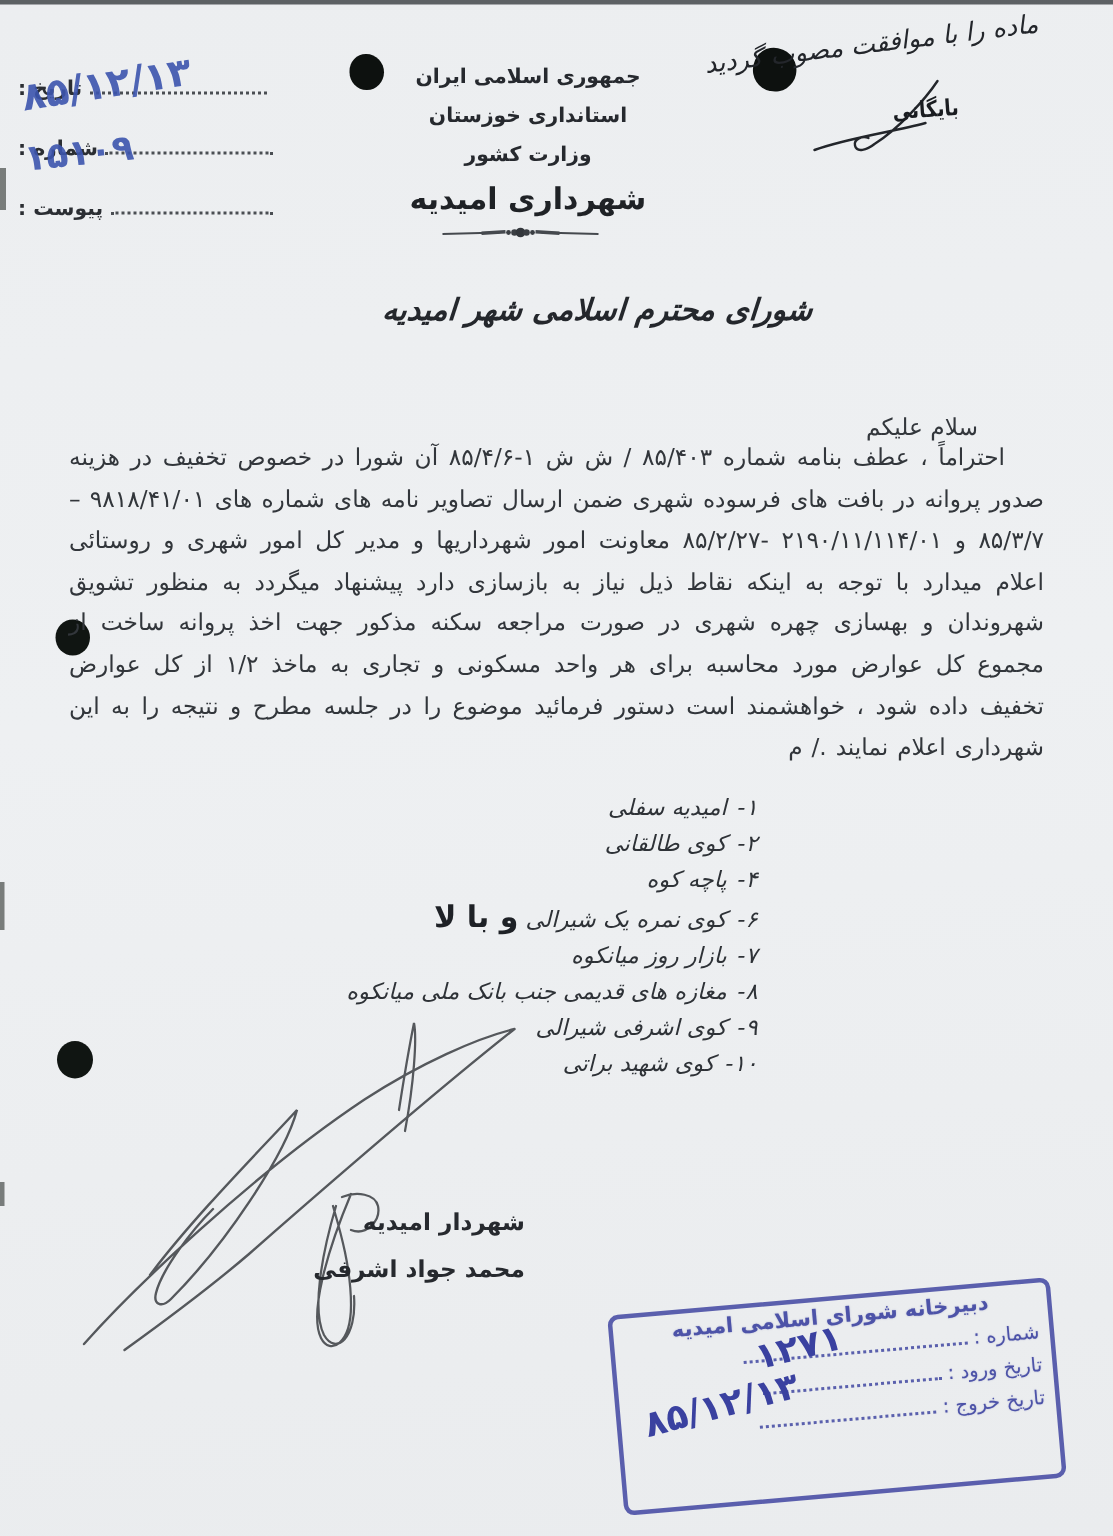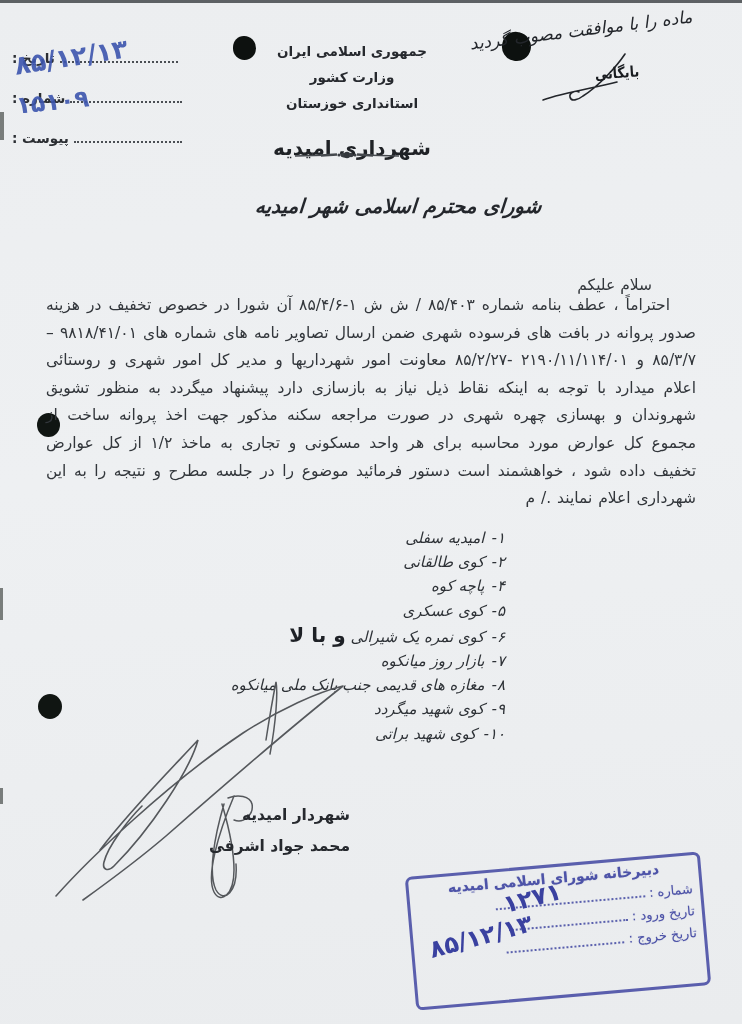--- a/index.html
+++ b/index.html
@@ -14,21 +14,21 @@
     color: #33373c;
     direction: rtl;
   }
   
   .edge-top { position:absolute; top:0; left:0; width:100%; height:3px; background:#2e3236; opacity:.75; }
   .edge-streak { position:absolute; left:0; background:#3a3f3c; opacity:.65; }
   .hole { position:absolute; background:#101512; border-radius:50%; }
   
   .lh-center { position:absolute; left:252px; top:38px; width:200px; text-align:center; }
   .lh-line { font-size:13.5px; font-weight:bold; color:#26292e; line-height:26px; }
-  .lh-org { font-size:20px; font-weight:bold; color:#1f2226; margin-top:20px; letter-spacing:0.5px; }
+  .lh-org { font-size:20px; font-weight:bold; color:#1f2226; margin-top:4px; letter-spacing:0.5px; }
   .lh-divider { position:absolute; left:293px; top:148px; width:108px; height:14px; }
   .lh-left { position:absolute; left:12px; top:48px; width:212px; direction:rtl; }
   .lh-row { position:relative; height:40px; text-align:left; }
   .lh-label { font-size:13.5px; font-weight:bold; color:#2b2e33; }
   .dotline { display:inline-block; border-bottom:2px dotted #4a4e53; height:12px; vertical-align:baseline; }
   .hw-blue { position:absolute; color:#3c55ae; font-size:25px; font-weight:bold; white-space:nowrap; opacity:.9; }
   
   .note { position:absolute; right:16px; top:20px; width:290px; transform:rotate(-7deg);
           font-size:17px; font-style:italic; color:#23262b; text-align:center; letter-spacing:1px; }
   .archive-word { position:absolute; right:99px; top:64px; font-size:15px; font-weight:900;
@@ -77,22 +77,22 @@
   <div class="hole" style="left:38px;top:694px;width:24px;height:25px;"></div>
 
   <div class="note">ماده را با موافقت مصوب گردید</div>
   <svg class="note-squiggle" viewBox="0 0 110 60">
     <path d="M88,6 C80,18 62,38 46,48 M46,48 C41,52 34,54 33,49 C32,45 38,42 42,44 M6,52 C28,44 58,40 80,34" fill="none" stroke="#23262b" stroke-width="1.6" stroke-linecap="round"></path>
   </svg>
   <div class="archive-word">بایگانی</div>
 
   <div class="lh-center">
     <div class="lh-line">جمهوری اسلامی ایران</div>
+    <div class="lh-line">استانداری خوزستان</div>
     <div class="lh-line">وزارت کشور</div>
-    <div class="lh-line">استانداری خوزستان</div>
     <div class="lh-org">شهرداری امیدیه</div>
   </div>
   <svg class="lh-divider" viewBox="0 0 108 14">
     <path d="M2,8 L40,7 M68,7 L106,8" stroke="#45494e" stroke-width="1.4"></path>
     <path d="M28,7.5 L44,6.5 M64,6.5 L80,7.5" stroke="#45494e" stroke-width="2.4"></path>
     <circle cx="46" cy="7" r="1.6" fill="#3a3e43"></circle>
       <circle cx="50" cy="7" r="2.2" fill="#3a3e43"></circle>
     <circle cx="54" cy="7" r="3.2" fill="#33373c"></circle>
     <circle cx="58" cy="7" r="2.2" fill="#3a3e43"></circle>
       <circle cx="62" cy="7" r="1.6" fill="#3a3e43"></circle>
@@ -118,25 +118,24 @@
   <div class="title">شورای محترم اسلامی شهر امیدیه</div>
 
   <div class="salutation">سلام علیکم</div>
 
   <p class="body-par" dir="rtl">احتراماً ، عطف بنامه شماره ۸۵/۴۰۳ / ش ش ۱-۸۵/۴/۶ آن شورا در خصوص تخفیف در هزینه صدور پروانه در بافت های فرسوده شهری ضمن ارسال تصاویر نامه های شماره های ۹۸۱۸/۴۱/۰۱ – ۸۵/۳/۷ و ۲۱۹۰/۱۱/۱۱۴/۰۱ -۸۵/۲/۲۷ معاونت امور شهرداریها و مدیر کل امور شهری و روستائی اعلام میدارد با توجه به اینکه نقاط ذیل نیاز به بازسازی دارد پیشنهاد میگردد به منظور تشویق شهروندان و بهسازی چهره شهری در صورت مراجعه سکنه مذکور جهت اخذ پروانه ساخت از مجموع کل عوارض مورد محاسبه برای هر واحد مسکونی و تجاری به ماخذ ۱/۲ از کل عوارض تخفیف داده شود ، خواهشمند است دستور فرمائید موضوع را در جلسه مطرح و نتیجه را به این شهرداری اعلام نمایند ./ م</p>
 
   <div class="list" dir="rtl">
     <div class="li"><span class="num">۱-</span><span>امیدیه سفلی</span></div>
     <div class="li"><span class="num">۲-</span><span>کوی طالقانی</span></div>
     <div class="li"><span class="num">۴-</span><span>پاچه کوه</span></div>
-    <div class="li"><span class="num">۵-</span><span>کوی عسکری</span></div>
     <div class="li"><span class="num">۶-</span><span>کوی نمره یک شیرالی</span> <span class="hw-suffix">و با لا</span></div>
     <div class="li"><span class="num">۷-</span><span>بازار روز میانکوه</span></div>
     <div class="li"><span class="num">۸-</span><span>مغازه های قدیمی جنب بانک ملی میانکوه</span></div>
-    <div class="li"><span class="num">۹-</span><span>کوی شهید میگردد</span></div>
+    <div class="li"><span class="num">۹-</span><span>کوی اشرفی شیرالی</span></div>
     <div class="li"><span class="num">۱۰-</span><span>کوی شهید براتی</span></div>
   </div>
 
   <svg class="sig-svg" viewBox="0 0 330 235">
     <path d="M18,218 C50,182 130,105 205,55 C242,31 280,14 305,8
              M305,8 C262,42 185,108 128,158 C100,182 70,204 45,222
              M62,172 C92,132 140,84 160,62 C152,92 112,152 76,188 C70,194 64,192 66,184 C70,168 90,142 104,128" fill="none" stroke="#55585c" stroke-width="1.6" stroke-linecap="round"></path>
     <path d="M228,62 C232,36 236,14 238,4 C240,14 238,44 232,76
              M196,118 C180,156 168,198 176,214 C182,226 196,218 196,192 C196,166 188,140 184,126
              M186,126 C176,160 170,196 178,212 C186,226 200,214 198,186

